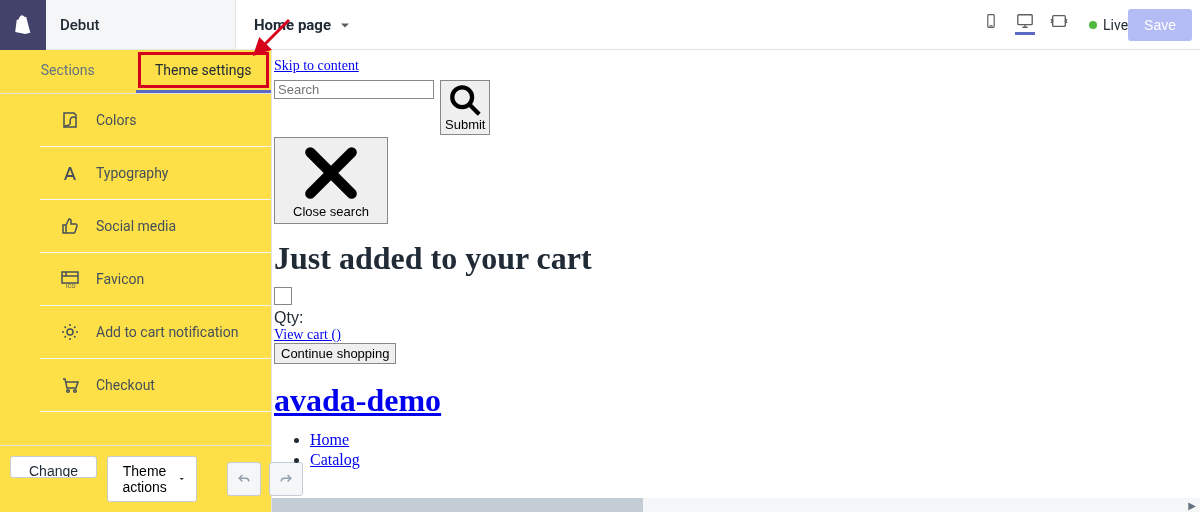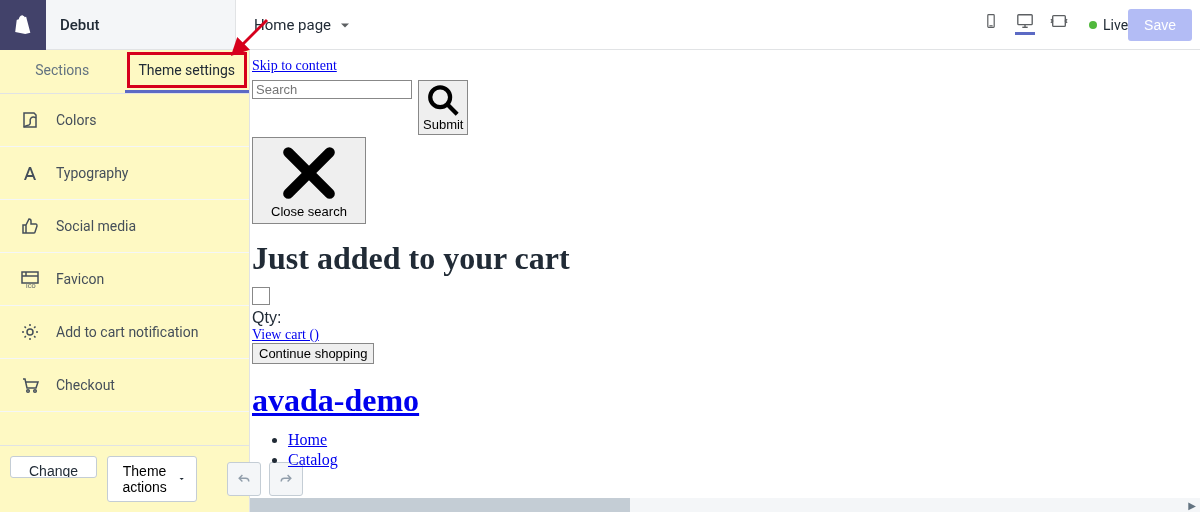--- a/index.html
+++ b/index.html
@@ -4,41 +4,41 @@
 <style>
   * { box-sizing: border-box; margin: 0; padding: 0; }
   body { font-family: -apple-system, BlinkMacSystemFont, "Segoe UI", Roboto, sans-serif; font-size: 14px; color: #212b36; background: #fff; overflow: hidden; }
   .app { display: flex; flex-direction: column; height: 512px; width: 1200px; }
 
   
   .header { display: flex; align-items: center; height: 50px; border-bottom: 1px solid #e1e3e5; }
   .header-left { display: flex; align-items: center; width: 236px; background: #f4f6f8; height: 100%; border-right: 1px solid #e1e3e5; }
   .shopify-badge { width: 46px; height: 50px; background: #42426a; display: flex; align-items: center; justify-content: center; color: #fff; }
   .theme-name { padding-left: 14px; font-weight: 500; font-size: 15px; }
-  .header-center { flex: 1; display: flex; align-items: center; padding-left: 18px; font-size: 15px; }
+  .header-center { flex: 1; display: flex; align-items: center; padding-left: 18px; font-size: 15px; font-weight: bold; }
   .header-devices { display: flex; align-items: center; gap: 14px; margin-right: 20px; }
   .device-icon { width: 20px; height: 20px; display: flex; align-items: center; justify-content: center; color: #5c5f62; padding-bottom: 4px; border-bottom: 3px solid transparent; }
   .device-icon.active { border-bottom-color: #5c6ac4; }
   .header-right { display: flex; align-items: center; padding-right: 8px; }
   .live { display: flex; align-items: center; gap: 6px; font-size: 14px; }
   .live-dot { width: 8px; height: 8px; background: #50b83c; border-radius: 50%; }
   .save-btn { background: #b3bcf5; color: #fff; border: none; border-radius: 3px; padding: 8px 16px; font-weight: 500; font-size: 14px; }
 
   
   .body { flex: 1; display: flex; min-height: 0; }
 
   
-  .sidebar { width: 250px; background: #fef9c3; border-right: 1px solid #e1e3e5; display: flex; flex-direction: column; }
+  .sidebar { width: 272px; background: #fde047; border-right: 1px solid #e1e3e5; display: flex; flex-direction: column; }
   .tabs { display: flex; border-bottom: 1px solid #e1e3e5; }
   .tab { flex: 1; text-align: center; padding: 12px 0; color: #637381; cursor: pointer; }
   .tab.active { color: #212b36; border-bottom: 3px solid #5c6ac4; }
   .tab-highlight { position: relative; }
   .tab-highlight::after { content:""; position:absolute; inset: 2px; border: 3px solid #d6001c; pointer-events:none; }
 
-  .settings-list { flex: 1; overflow-y: auto; position: relative; }
+  .settings-list { flex: 1; overflow-y: auto; position: relative; padding-left: 40px; }
   .settings-list::-webkit-scrollbar { width: 10px; }
   .settings-list::-webkit-scrollbar-thumb { background: #c4cdd5; border-radius: 0; }
   .settings-list::-webkit-scrollbar-track { background: #f4f6f8; }
   .setting-item { display: flex; align-items: center; gap: 16px; padding: 16px 20px; border-bottom: 1px solid #f4f6f8; color: #454f5a; cursor: pointer; }
   .setting-item .ic { width: 20px; height: 20px; display:flex; align-items:center; justify-content:center; color:#454f5a; }
 
   .sidebar-footer { border-top: 1px solid #e1e3e5; padding: 10px; display:flex; flex-direction:row; gap:10px; }
   .change-style-wrap { display:flex; justify-content:center; padding-bottom: 0; }
   .change-style { border:1px solid #c4cdd5; background:#fff; padding:6px 18px 2px; border-radius:3px; font-size:14px; color:#212b36; overflow:hidden; max-height: 22px; }
   .footer-row { display:flex; gap:30px; align-items:center; }

